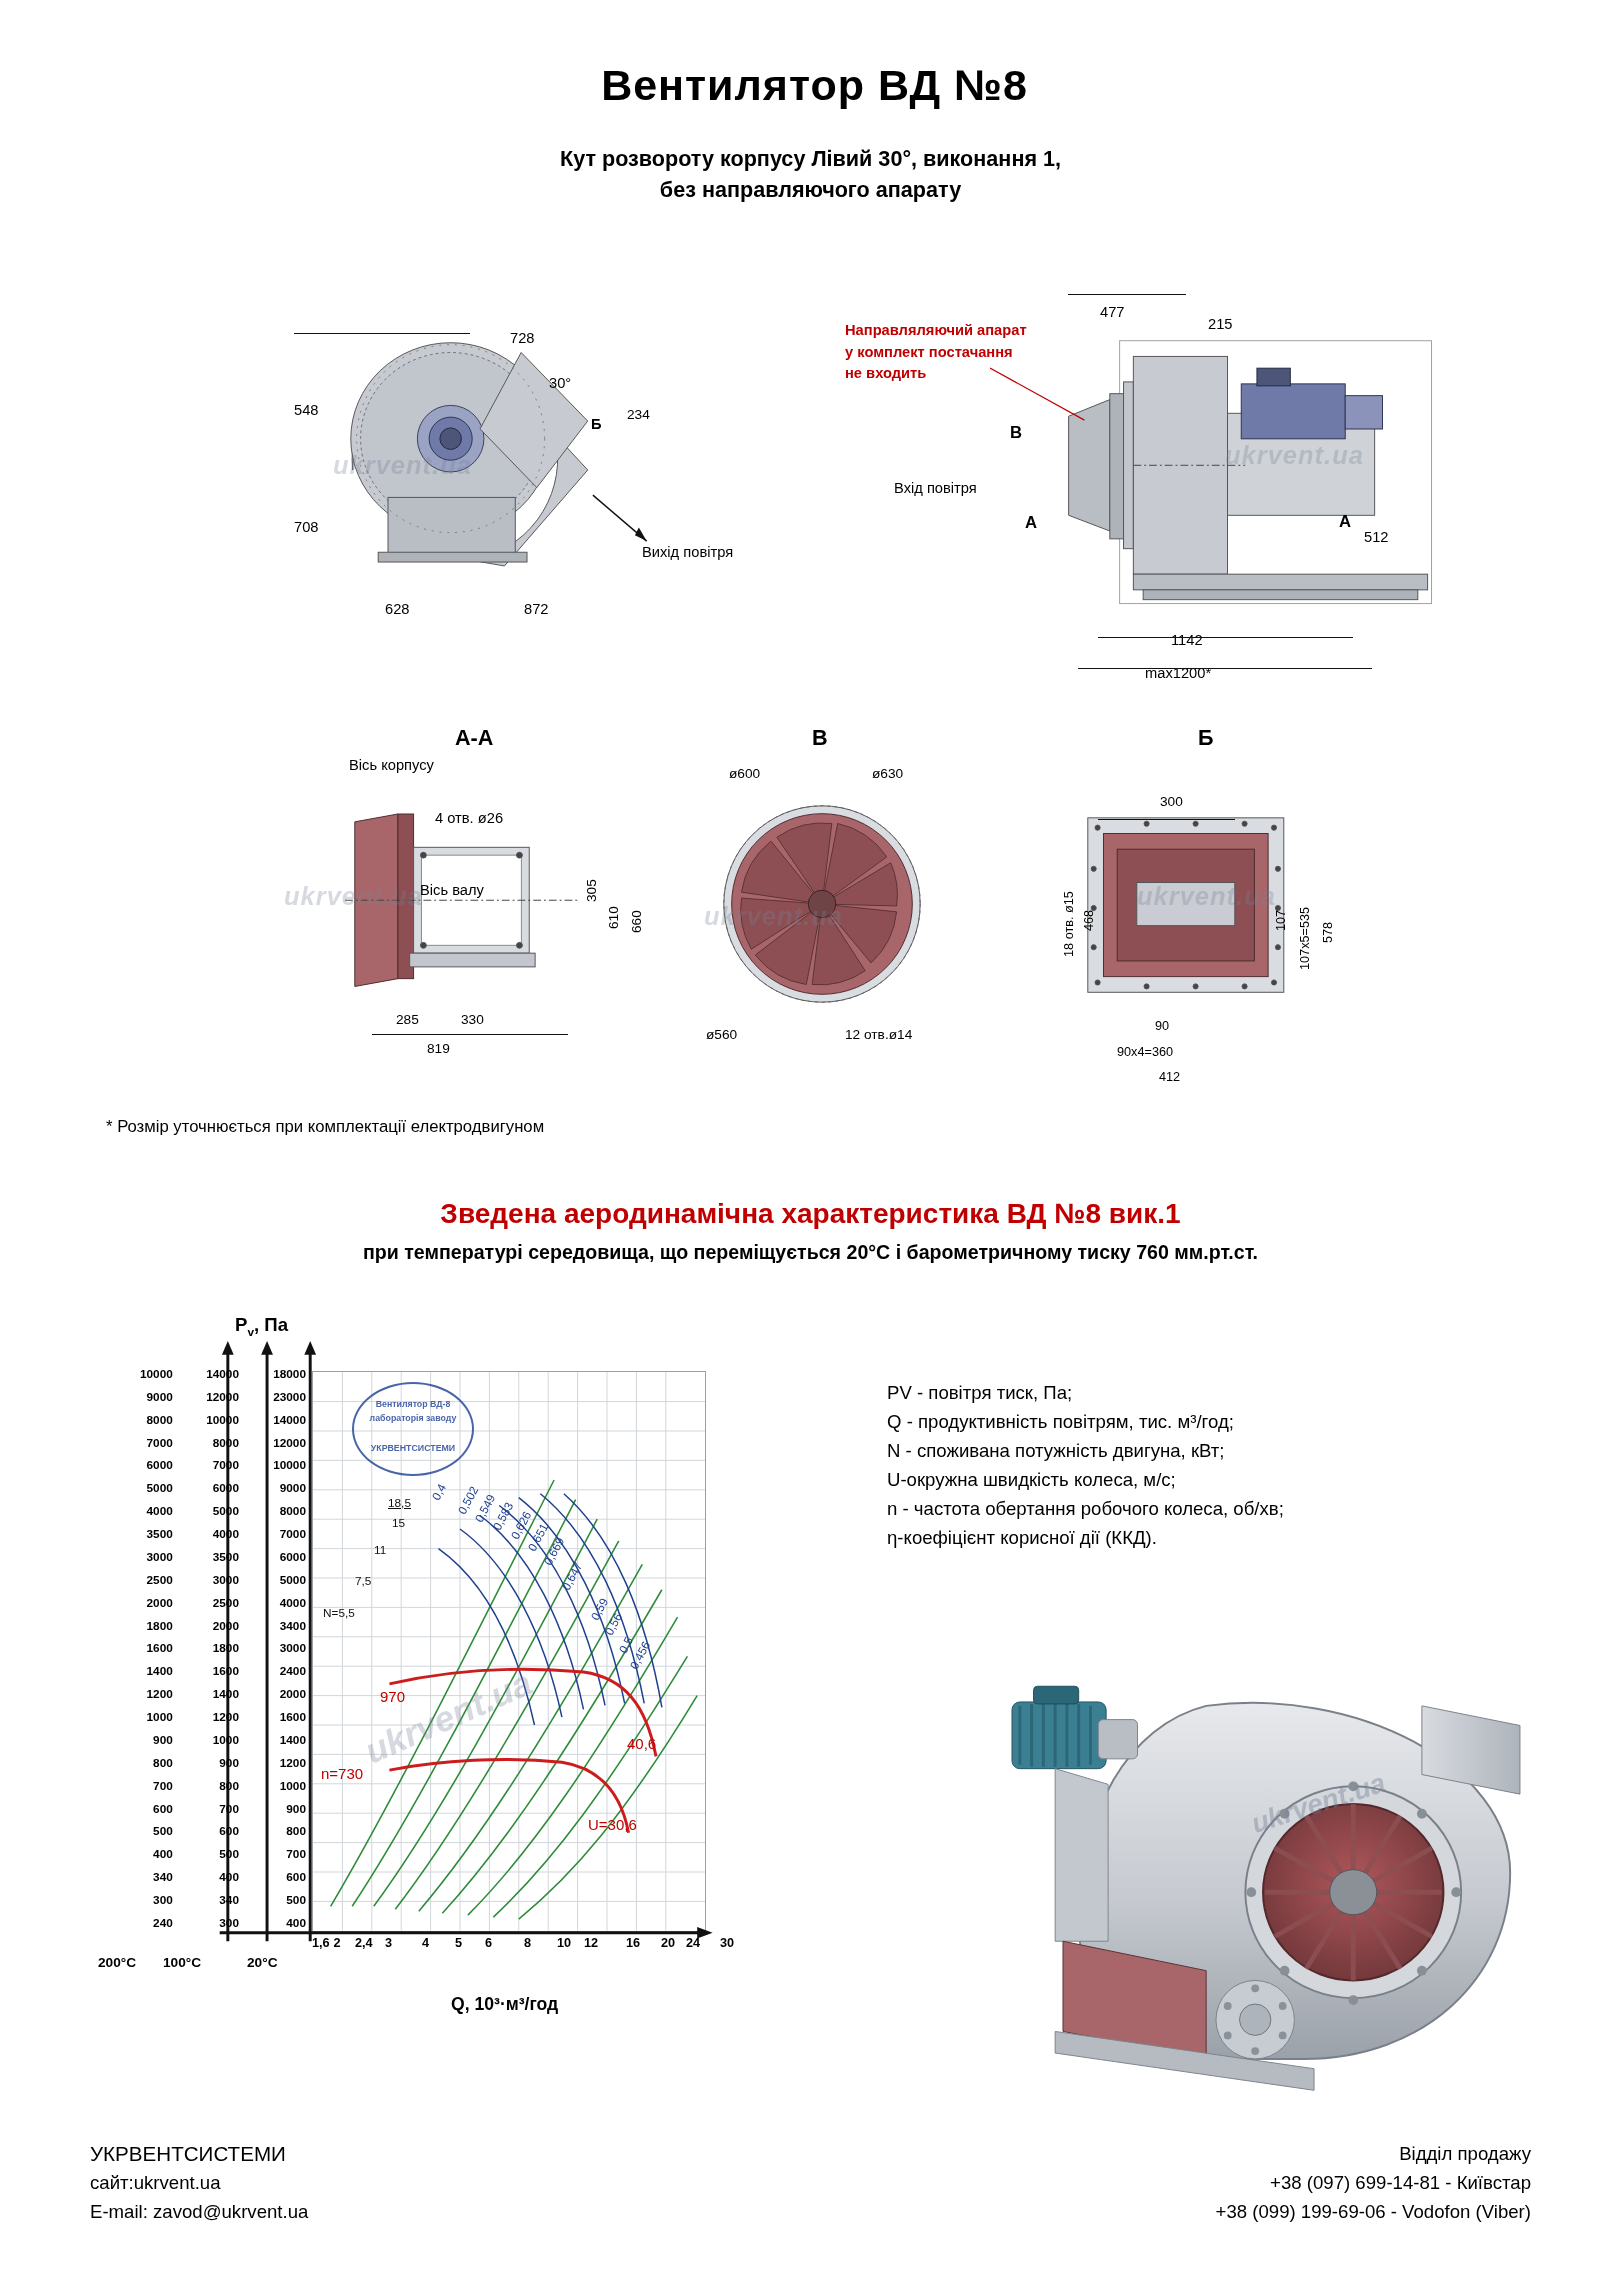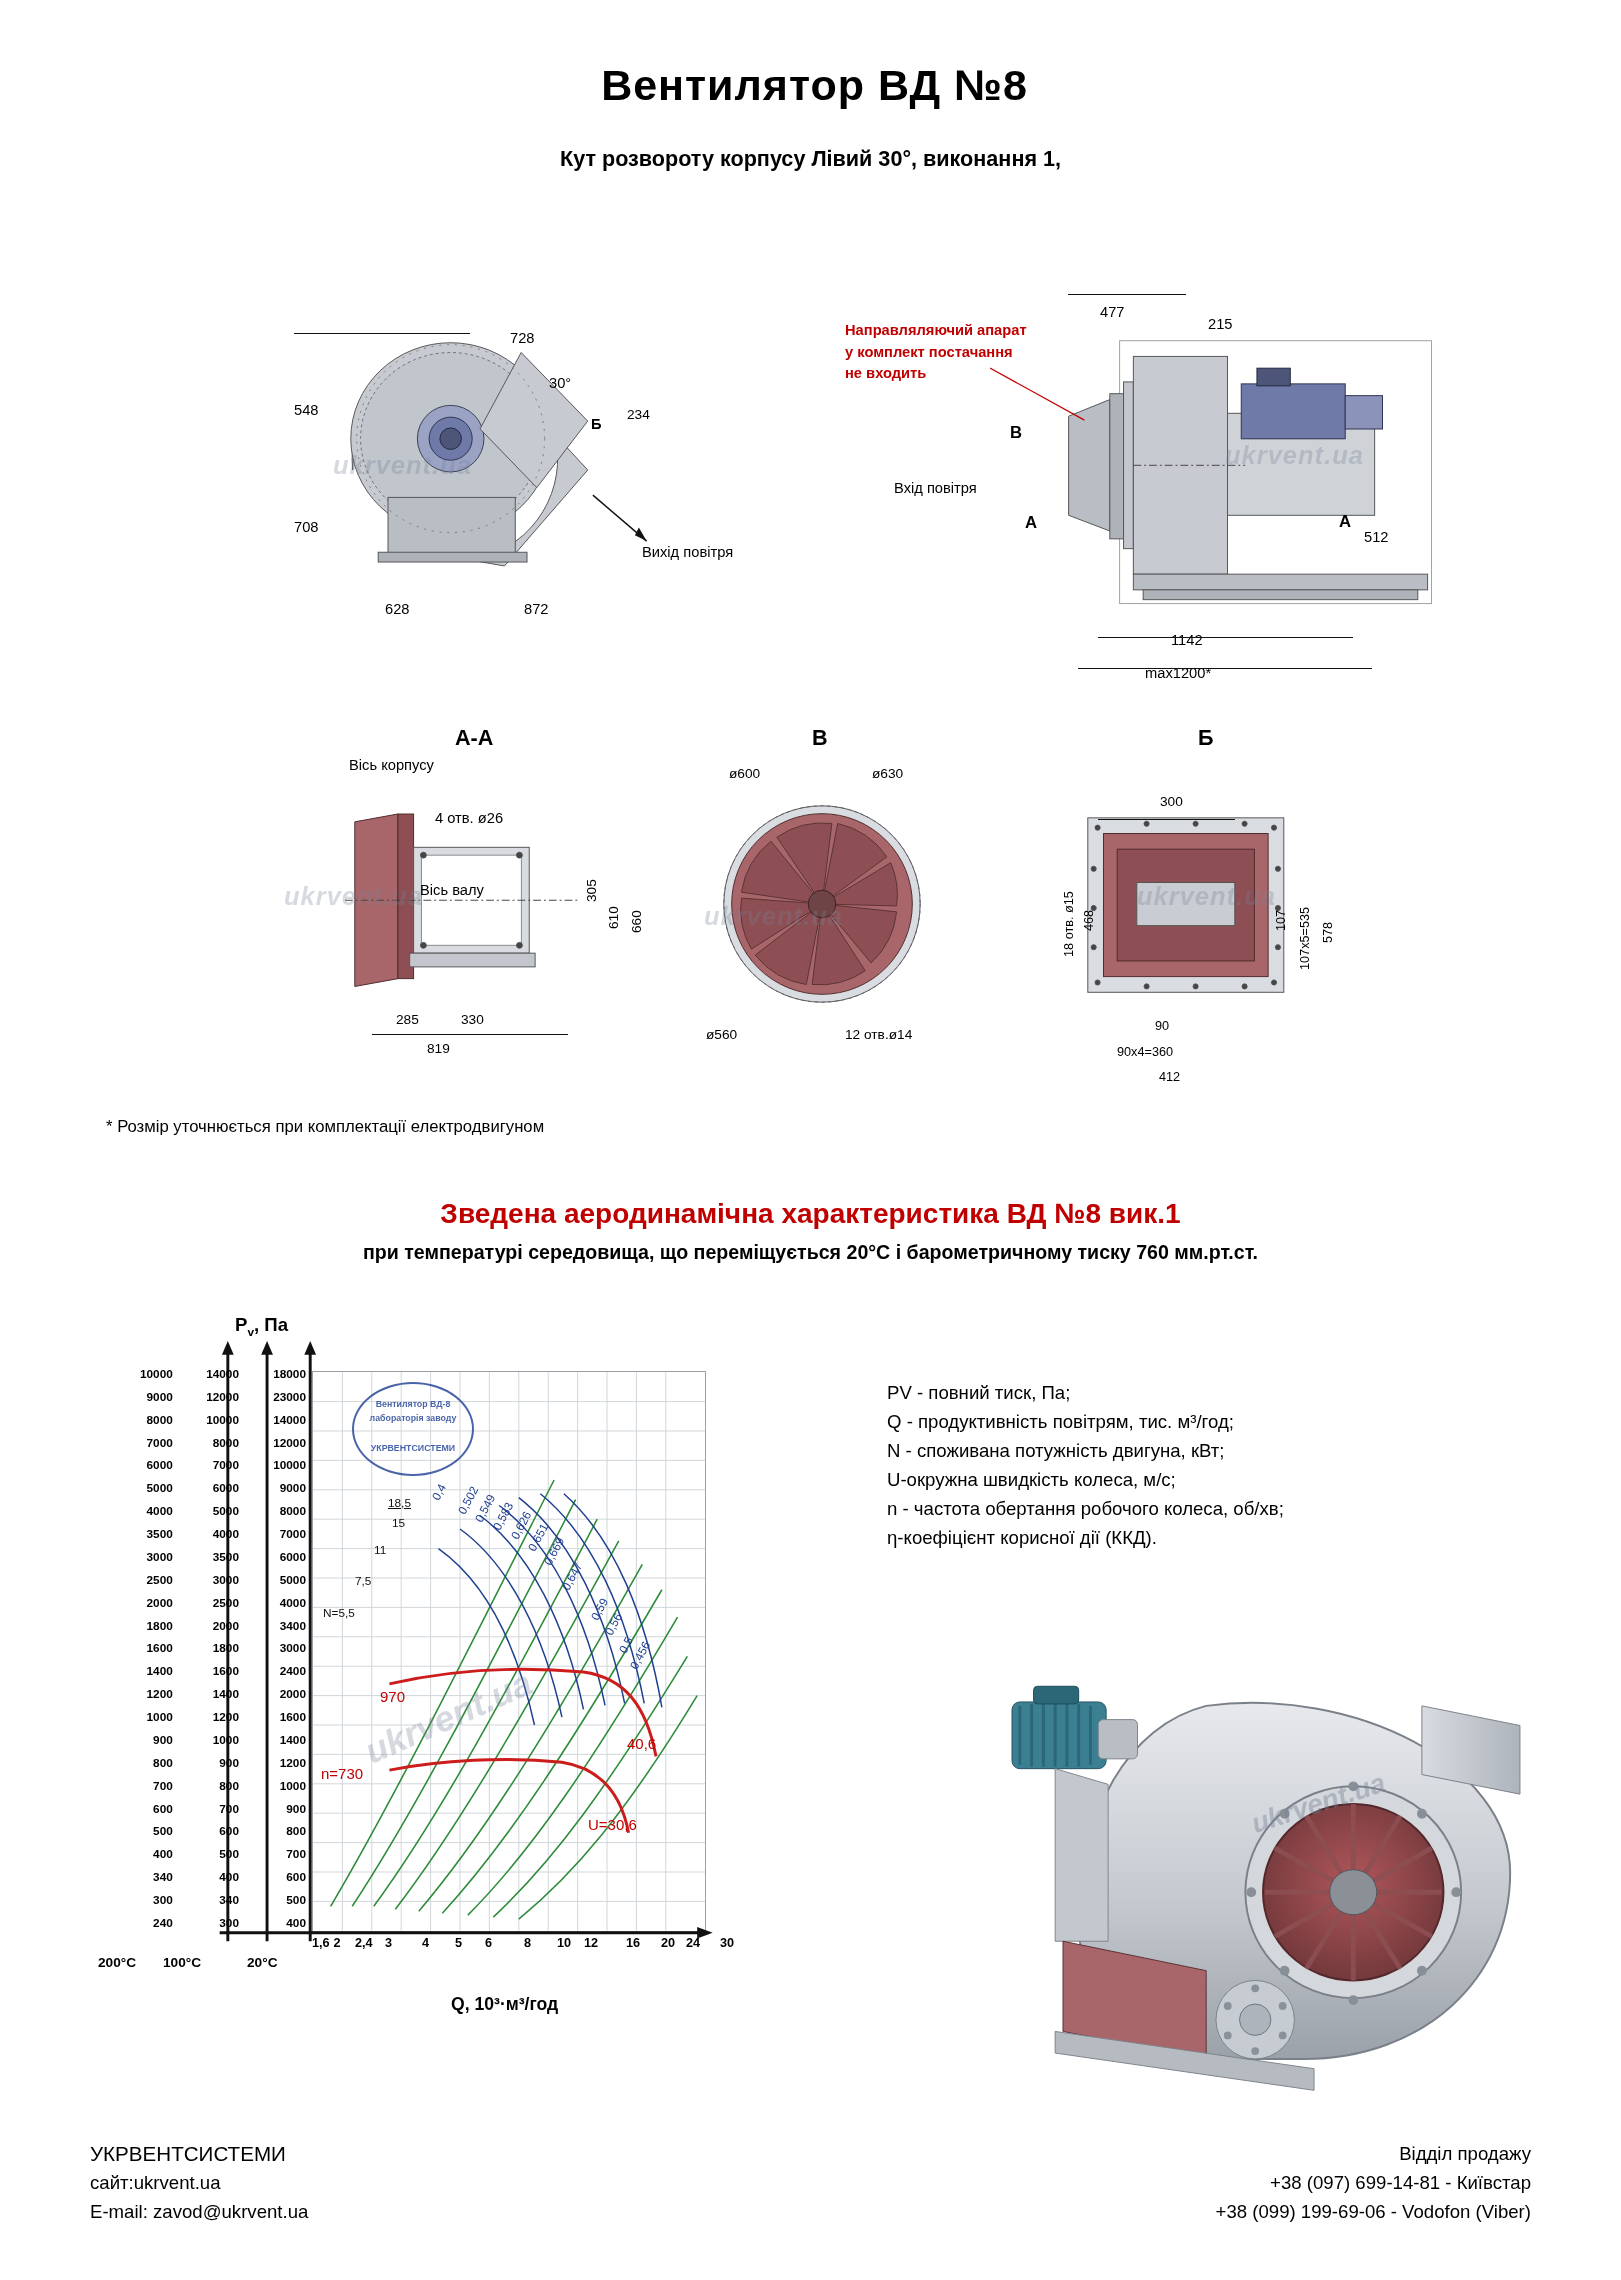--- a/index.html
+++ b/index.html
@@ -208,20 +208,21 @@
   .footer-left .co { font-size: 20.6px; }
 </style>
 </head>
 <body>
 
 <div class="page">
 
   <div class="title-main">Вентилятор  ВД №8</div>
   <div class="title-sub">
     <div>Кут розвороту корпусу Лівий 30°, виконання 1,</div>
+    <div>без направляючого апарату</div>
   </div>
 
   <div class="draw" style="left:294px; top:323px; width:421px; height:294px;">
     
     <svg width="421" height="294" viewBox="0 0 430 300">
       <g stroke="#444" fill="none" stroke-width="1">
         <path d="M60,150 a105,105 0 1,1 120,92 L215,248 L300,150 L215,58 a105,105 0 0,0 -155,92 z" fill="#c7cad0" stroke="#555"></path>
         <ellipse cx="160" cy="118" rx="102" ry="98" fill="#c7cad0" stroke="#555"></ellipse>
         <ellipse cx="160" cy="118" rx="92" ry="88" fill="#c1c5cc" stroke="#6b6f76" stroke-dasharray="3,3"></ellipse>
         <circle cx="160" cy="118" r="34" fill="#9aa3c4" stroke="#3a3f55"></circle>
@@ -401,21 +402,21 @@
   <div class="wm" style="left:284px; top:882px;">ukrvent.ua</div>
   <div class="wm" style="left:704px; top:902px;">ukrvent.ua</div>
   <div class="wm" style="left:1137px; top:882px;">ukrvent.ua</div>
 
   <div class="footnote">* Розмір уточнюється при комплектації електродвигуном</div>
 
   <div class="chart-title">Зведена аеродинамічна характеристика ВД №8 вик.1</div>
   <div class="chart-subtitle">при температурі середовища, що переміщується 20°С і барометричному тиску 760 мм.рт.ст.</div>
 
   <div class="legend">
-    <div>PV - повний тиск, Па;</div>
+    <div>PV - повітря тиск, Па;</div>
     <div>Q - продуктивність повітрям, тис. м³/год;</div>
     <div>N - споживана потужність двигуна, кВт;</div>
     <div>U-окружна швидкість колеса, м/с;</div>
     <div>n - частота обертання робочого колеса, об/хв;</div>
     <div>η-коефіцієнт корисної дії (ККД).</div>
   </div>
 
   <div id="chart-wrap">
 
     <div class="axis-label" style="left:137px; top:9.8px; font-size:18.6px;">

